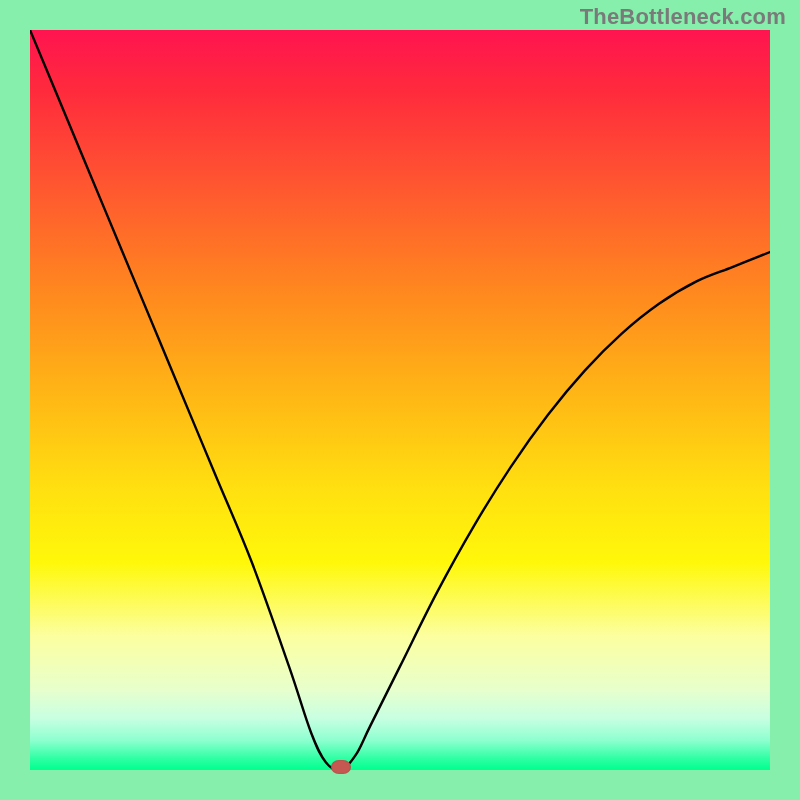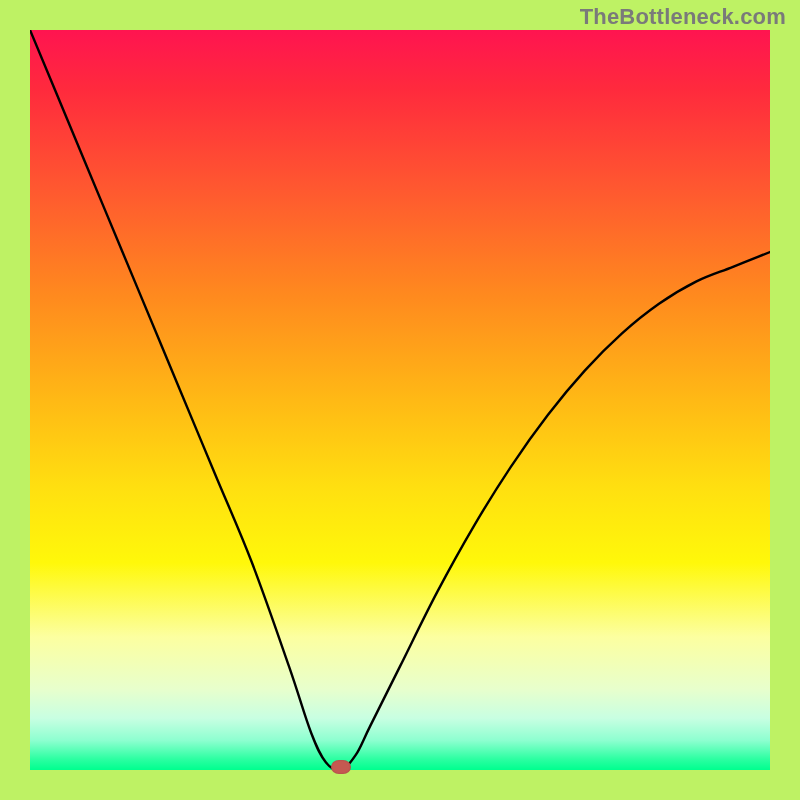--- a/index.html
+++ b/index.html
@@ -8,21 +8,21 @@
     width: 800px;
     height: 800px;
     overflow: hidden;
     background: #000;
     font-family: Arial, Helvetica, sans-serif;
   }
   .frame {
     position: relative;
     width: 800px;
     height: 800px;
-    background: #bef264;
+    background: #86efac;
   }
   .watermark {
     position: absolute;
     top: 4px;
     right: 14px;
     color: #7a7a7a;
     font-size: 22px;
     font-weight: 600;
     letter-spacing: 0.2px;
     z-index: 10;

